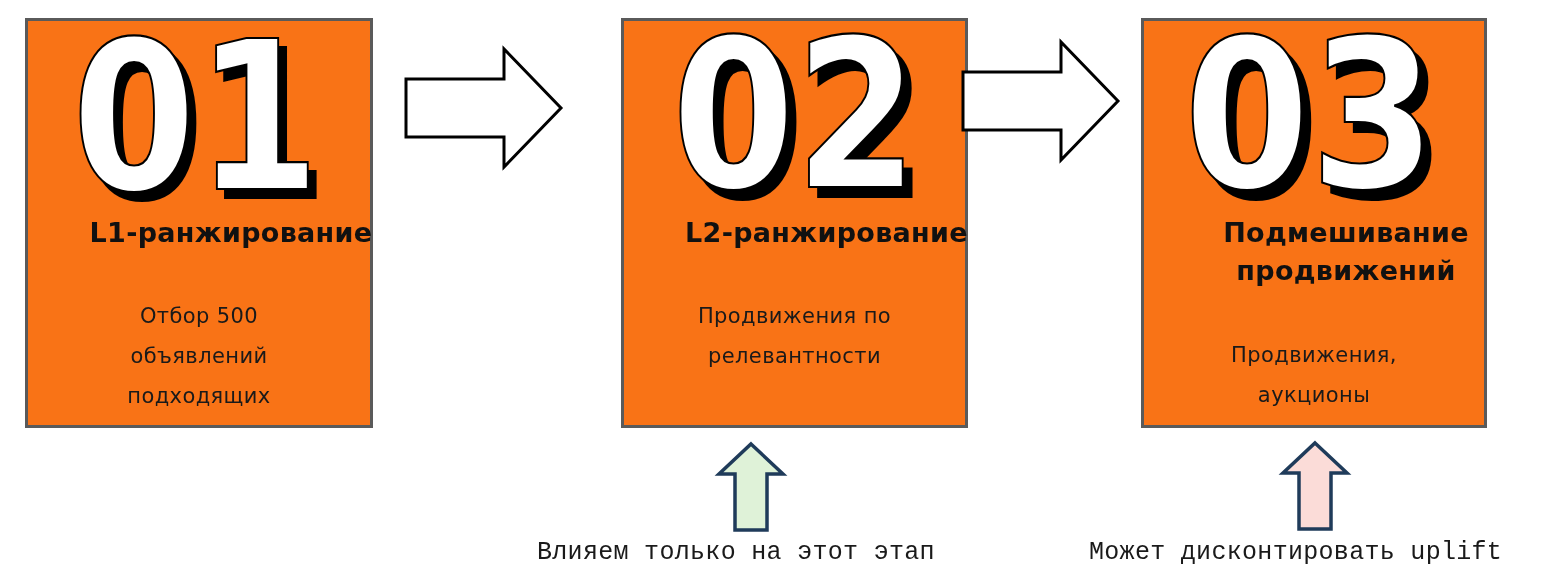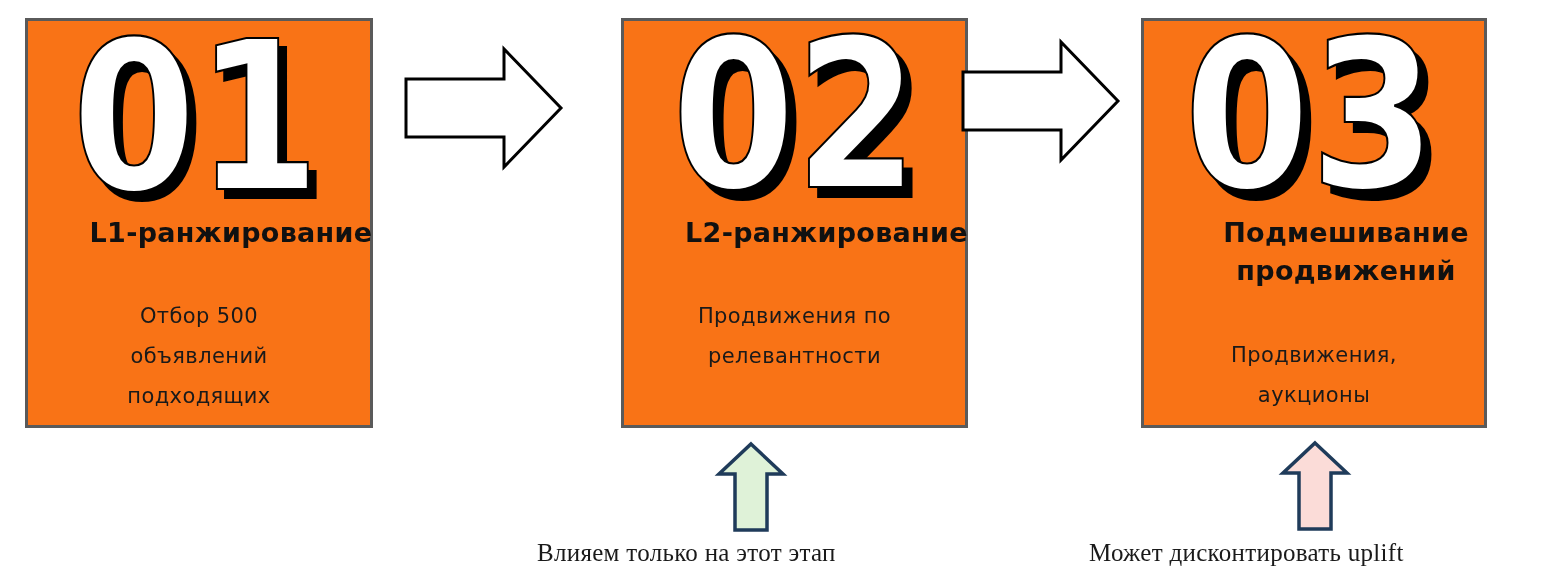--- a/index.html
+++ b/index.html
@@ -80,21 +80,21 @@
 
   .flow-arrow {
     position: absolute;
   }
   .up-arrow {
     position: absolute;
   }
   .caption {
     position: absolute;
     top: 536px;
-    font-family: Liberation Serif, serif;
+    font-family: Liberation Mono, monospace;
     font-size: 25px;
     line-height: 34px;
     color: #1a1a1a;
     white-space: nowrap;
     letter-spacing: 0.3px;
   }
 </style>
 </head>
 <body>
 

